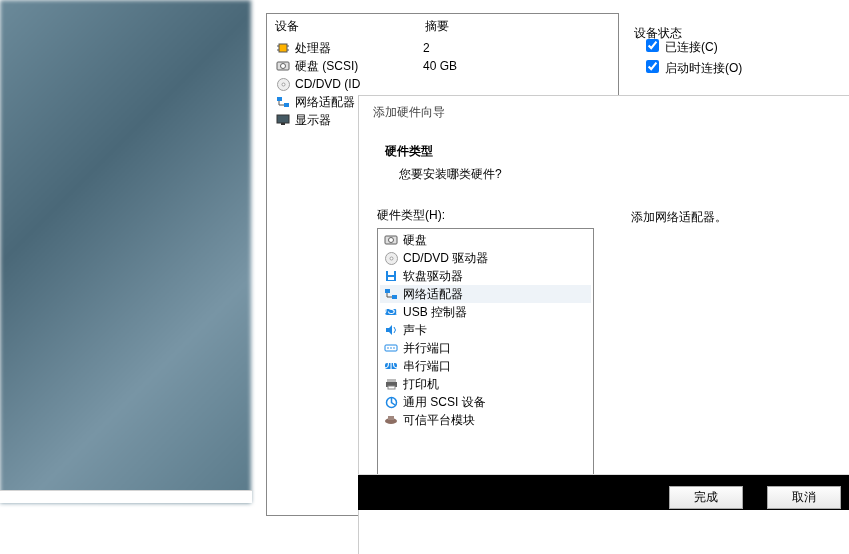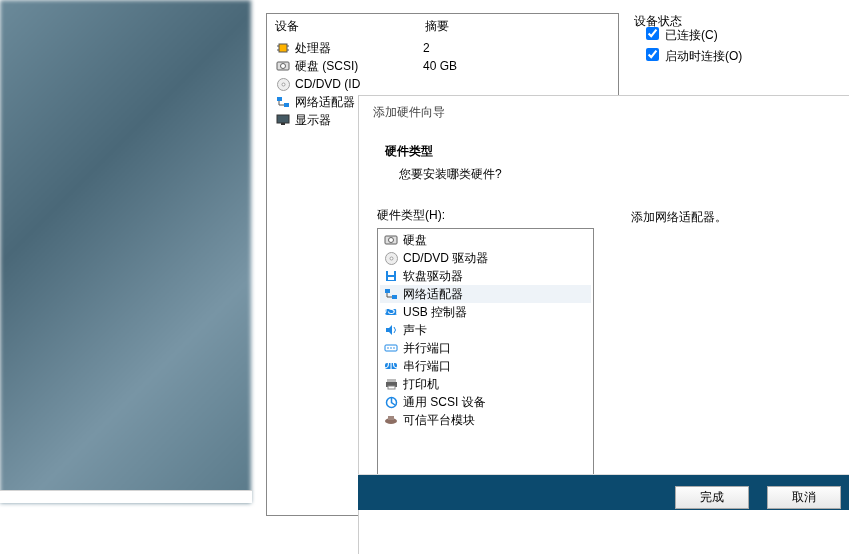--- a/index.html
+++ b/index.html
@@ -9,42 +9,42 @@
 
 .panel-left{position:absolute;left:266px;top:13px;width:353px;height:503px;border:1px solid #888;background:#fff}
 .panel-left-header{display:flex;padding:4px 8px}
 .col-device{width:150px;font-weight:normal}
 .col-summary{flex:1;font-weight:normal}
 .device-row{display:flex;align-items:center;padding:1px 8px;height:18px}
 .device-icon{width:16px;height:14px;margin-right:4px;display:flex;align-items:center;justify-content:center}
 .device-label{width:128px}
 .device-value{flex:1}
 
-.panel-right{position:absolute;left:634px;top:13px;width:215px;height:90px}
+.panel-right{position:absolute;left:634px;top:25px;width:215px;height:90px}
 .groupbox-label{position:absolute;left:0;top:0}
 .checkbox-row{display:flex;align-items:flex-start;margin-top:4px;margin-left:12px}
 .checkbox-row input{margin-right:6px;width:13px;height:13px}
 
 .wizard{position:absolute;left:358px;top:95px;width:491px;height:459px;background:#fff;border-left:1px solid #ccc;border-top:1px solid #ccc}
 .wizard-title{padding:8px 14px;color:#444}
 .wizard-head{padding:14px 26px 18px 26px}
 .wizard-head-title{font-weight:bold;margin-bottom:6px}
 .wizard-head-sub{margin-left:14px}
 .wizard-body{padding:6px 18px}
 .wizard-row{display:flex;gap:11px}
 .wizard-col-left{width:243px}
 .wizard-col-right{flex:1}
 .col-label{margin-bottom:4px}
 .listbox{border:1px solid #888;width:217px;height:250px;background:#fff;padding:2px}
 .list-item{display:flex;align-items:center;padding:1px 3px;height:18px}
 .list-item.selected{background:#eef3f8}
 .list-icon{width:16px;height:14px;margin-right:4px;display:flex;align-items:center;justify-content:center}
 .explain-text{margin-top:2px}
 
-.wizard-buttons{position:absolute;left:358px;bottom:44px;width:491px;height:36px;display:flex;justify-content:flex-end;align-items:center;gap:18px;padding-right:8px;border-top:1px solid #ddd;padding-top:10px;background:#0c4a6e}
+.wizard-buttons{position:absolute;left:358px;bottom:44px;width:491px;height:36px;display:flex;justify-content:flex-end;align-items:center;gap:24px;padding-right:8px;border-top:1px solid #ddd;padding-top:10px;background:#000000}
 .btn{width:74px;height:23px;border:1px solid #aaa;background:linear-gradient(#fdfdfd,#e8e8e8);cursor:pointer;font-size:12px}
 
 
 svg{display:block}
 </style>
 </head>
 <body>
 
 <div class="bg"></div>
 <div class="bg-border"></div>

